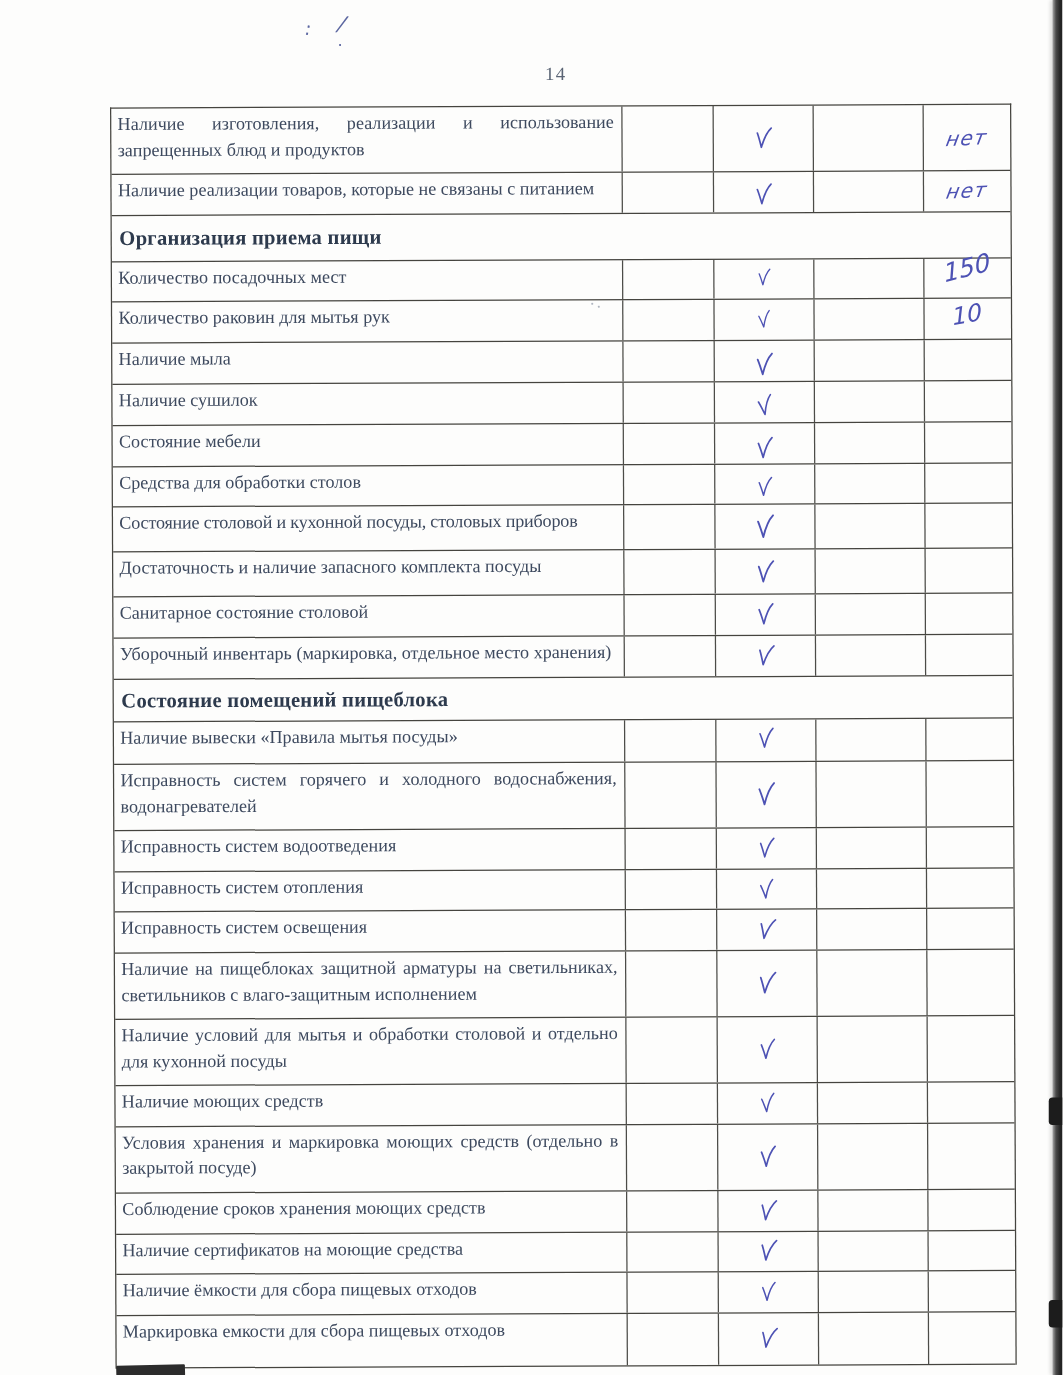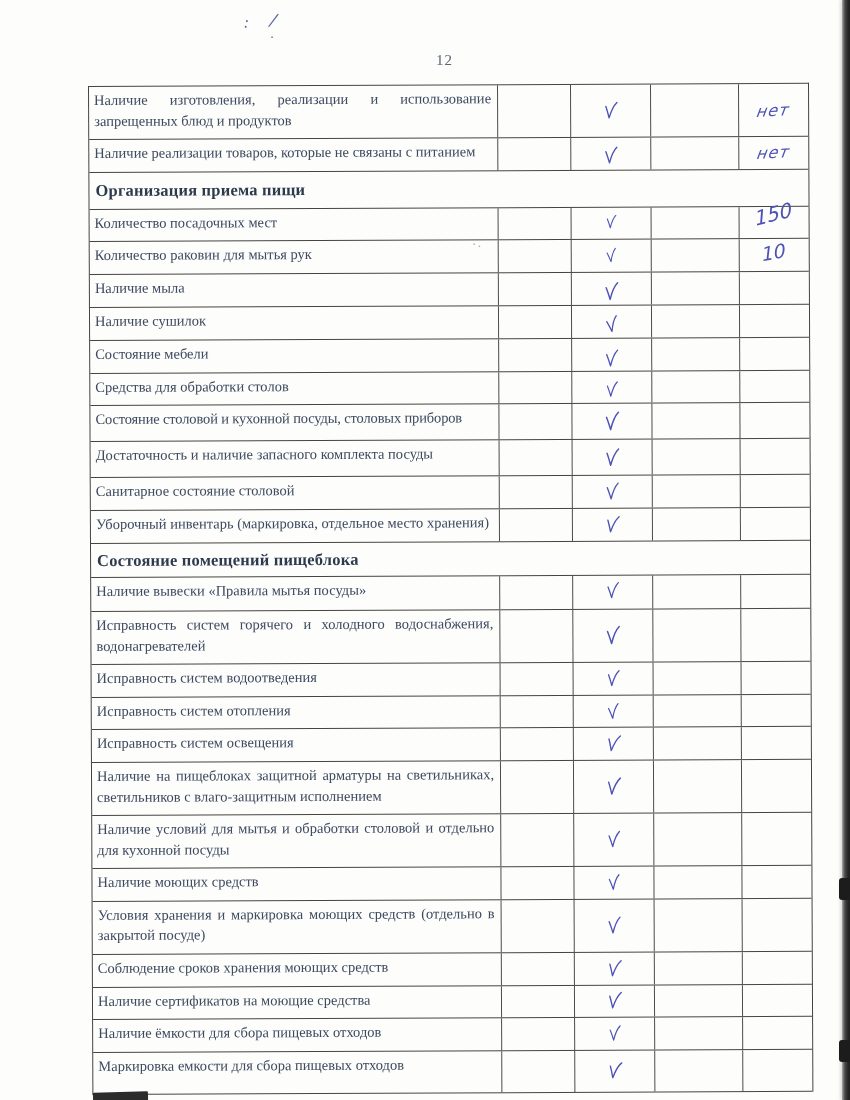--- a/index.html
+++ b/index.html
@@ -123,21 +123,21 @@
 
 <div class="scan-edge"></div>
 <div class="scan-nub n1"></div>
 <div class="scan-nub n2"></div>
 <div class="scan-bar-bottom"></div>
 <span class="ink-speck m1">:</span>
 <span class="ink-speck m2">⁄</span>
 <span class="ink-speck m3">.</span>
 <span class="pencil-smudge">·.</span>
 
-<div class="page-number">12</div>
+<div class="page-number">14</div>
 
 <div class="doc-table">
     <div class="row item">
     <div class="cell c1 label">Наличие изготовления, реализации и использование запрещенных блюд и продуктов</div>
     <div class="cell c2"></div>
     <div class="cell c3">
       <svg class="check" viewBox="0 0 20 25">
         <path d="M3.2 7.5 C4.6 11 6.4 16.5 7.9 21.5 C9.6 14.5 13.2 5.5 16.8 1.8"></path>
       </svg>
     </div>

